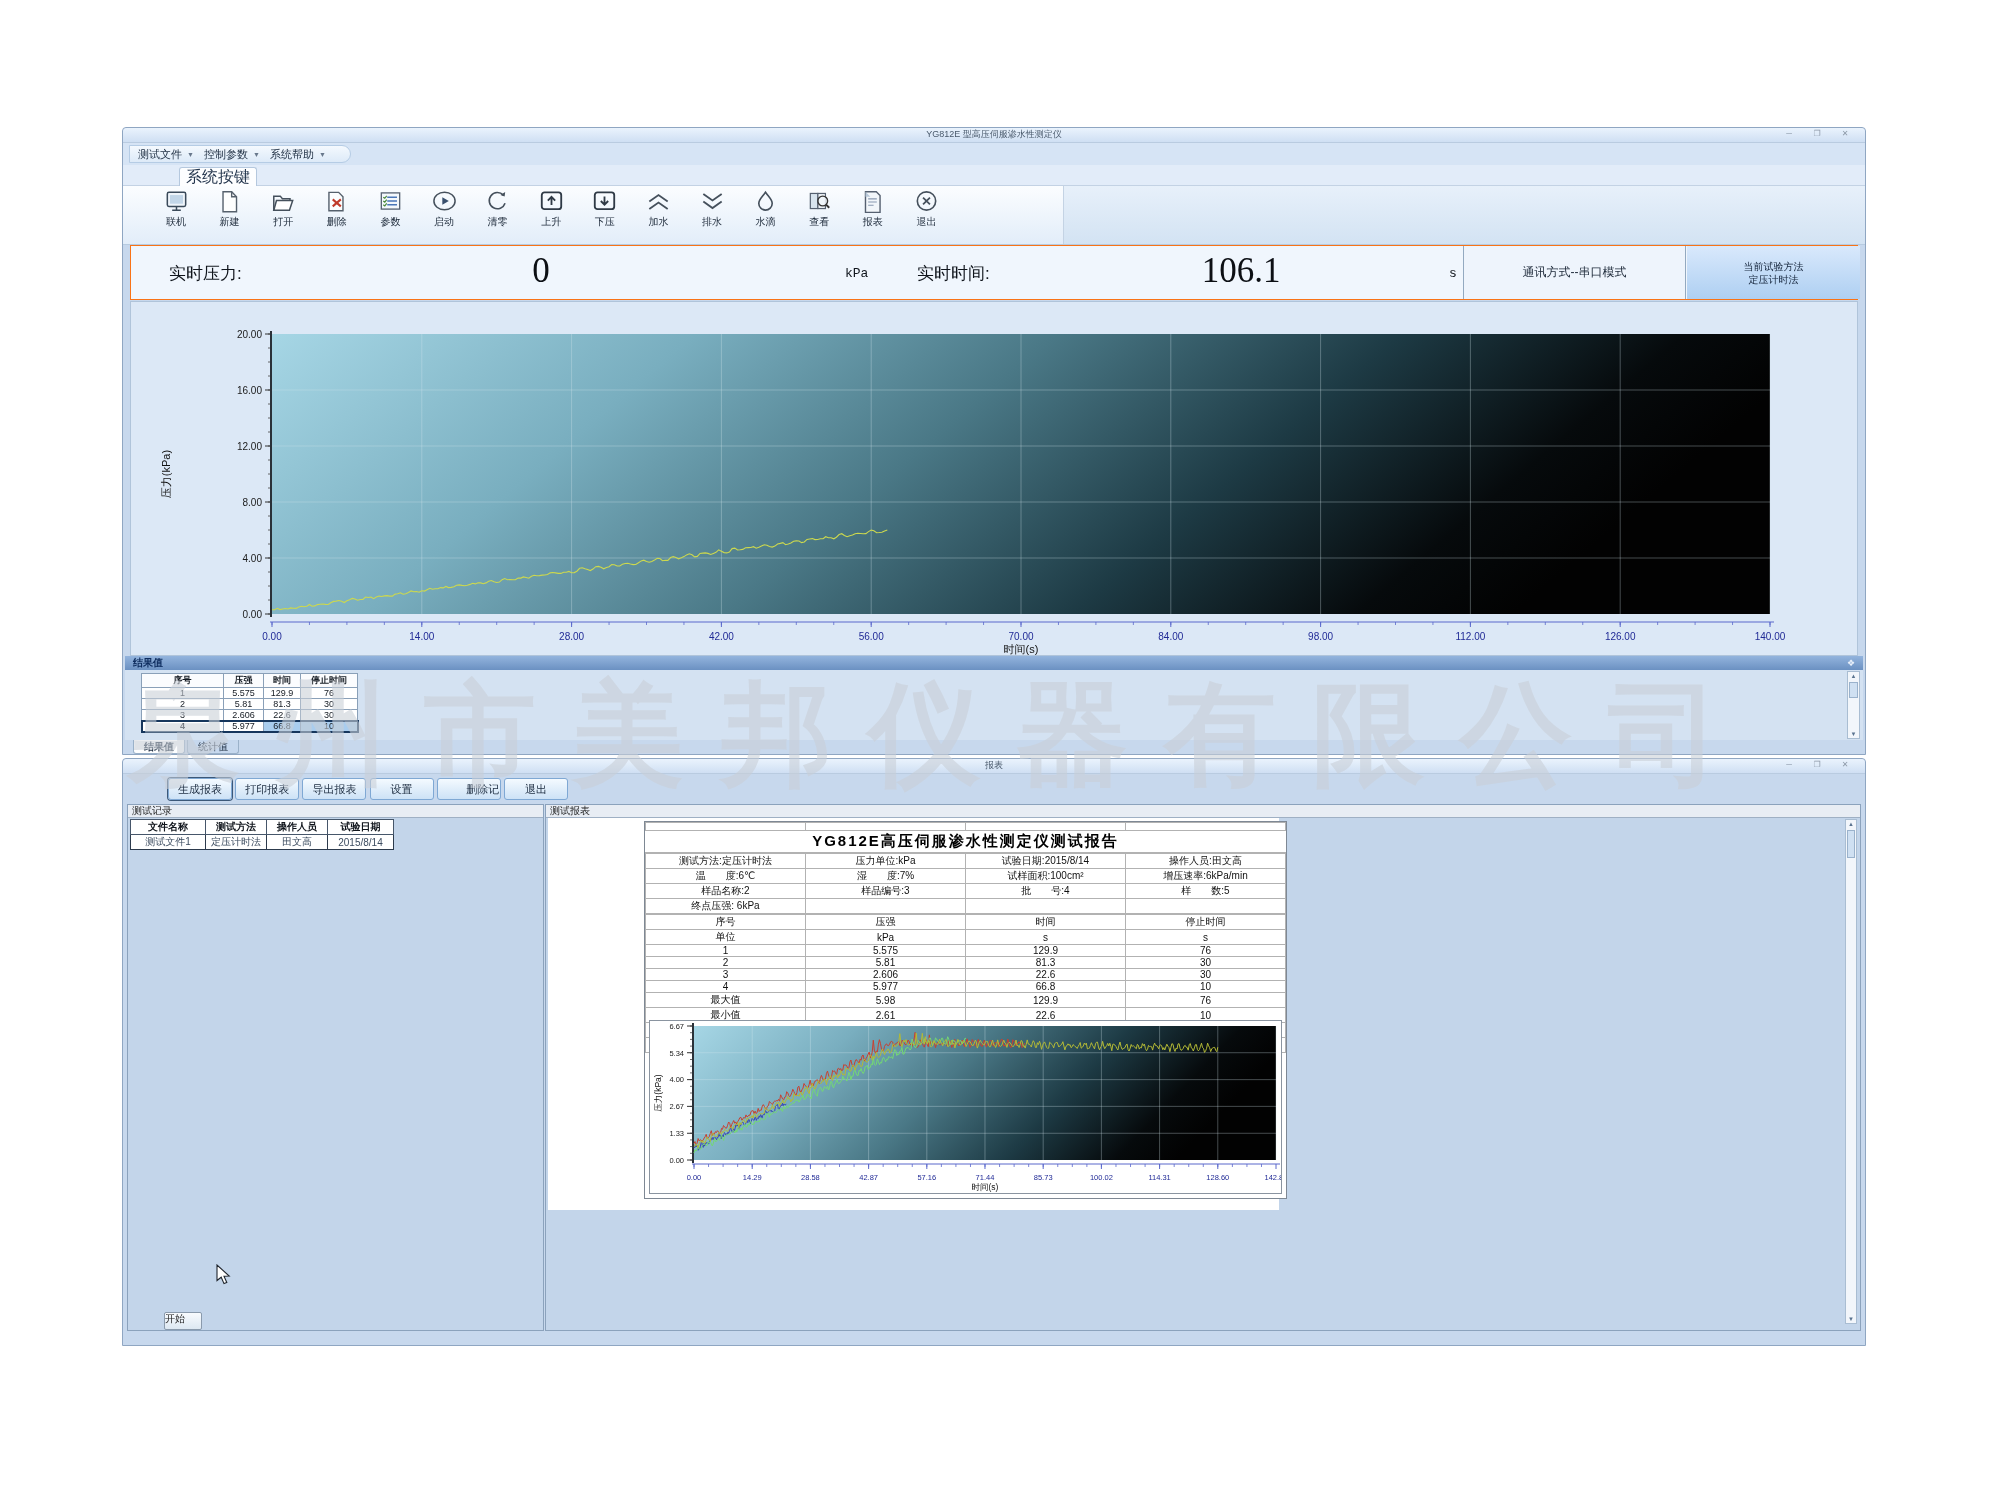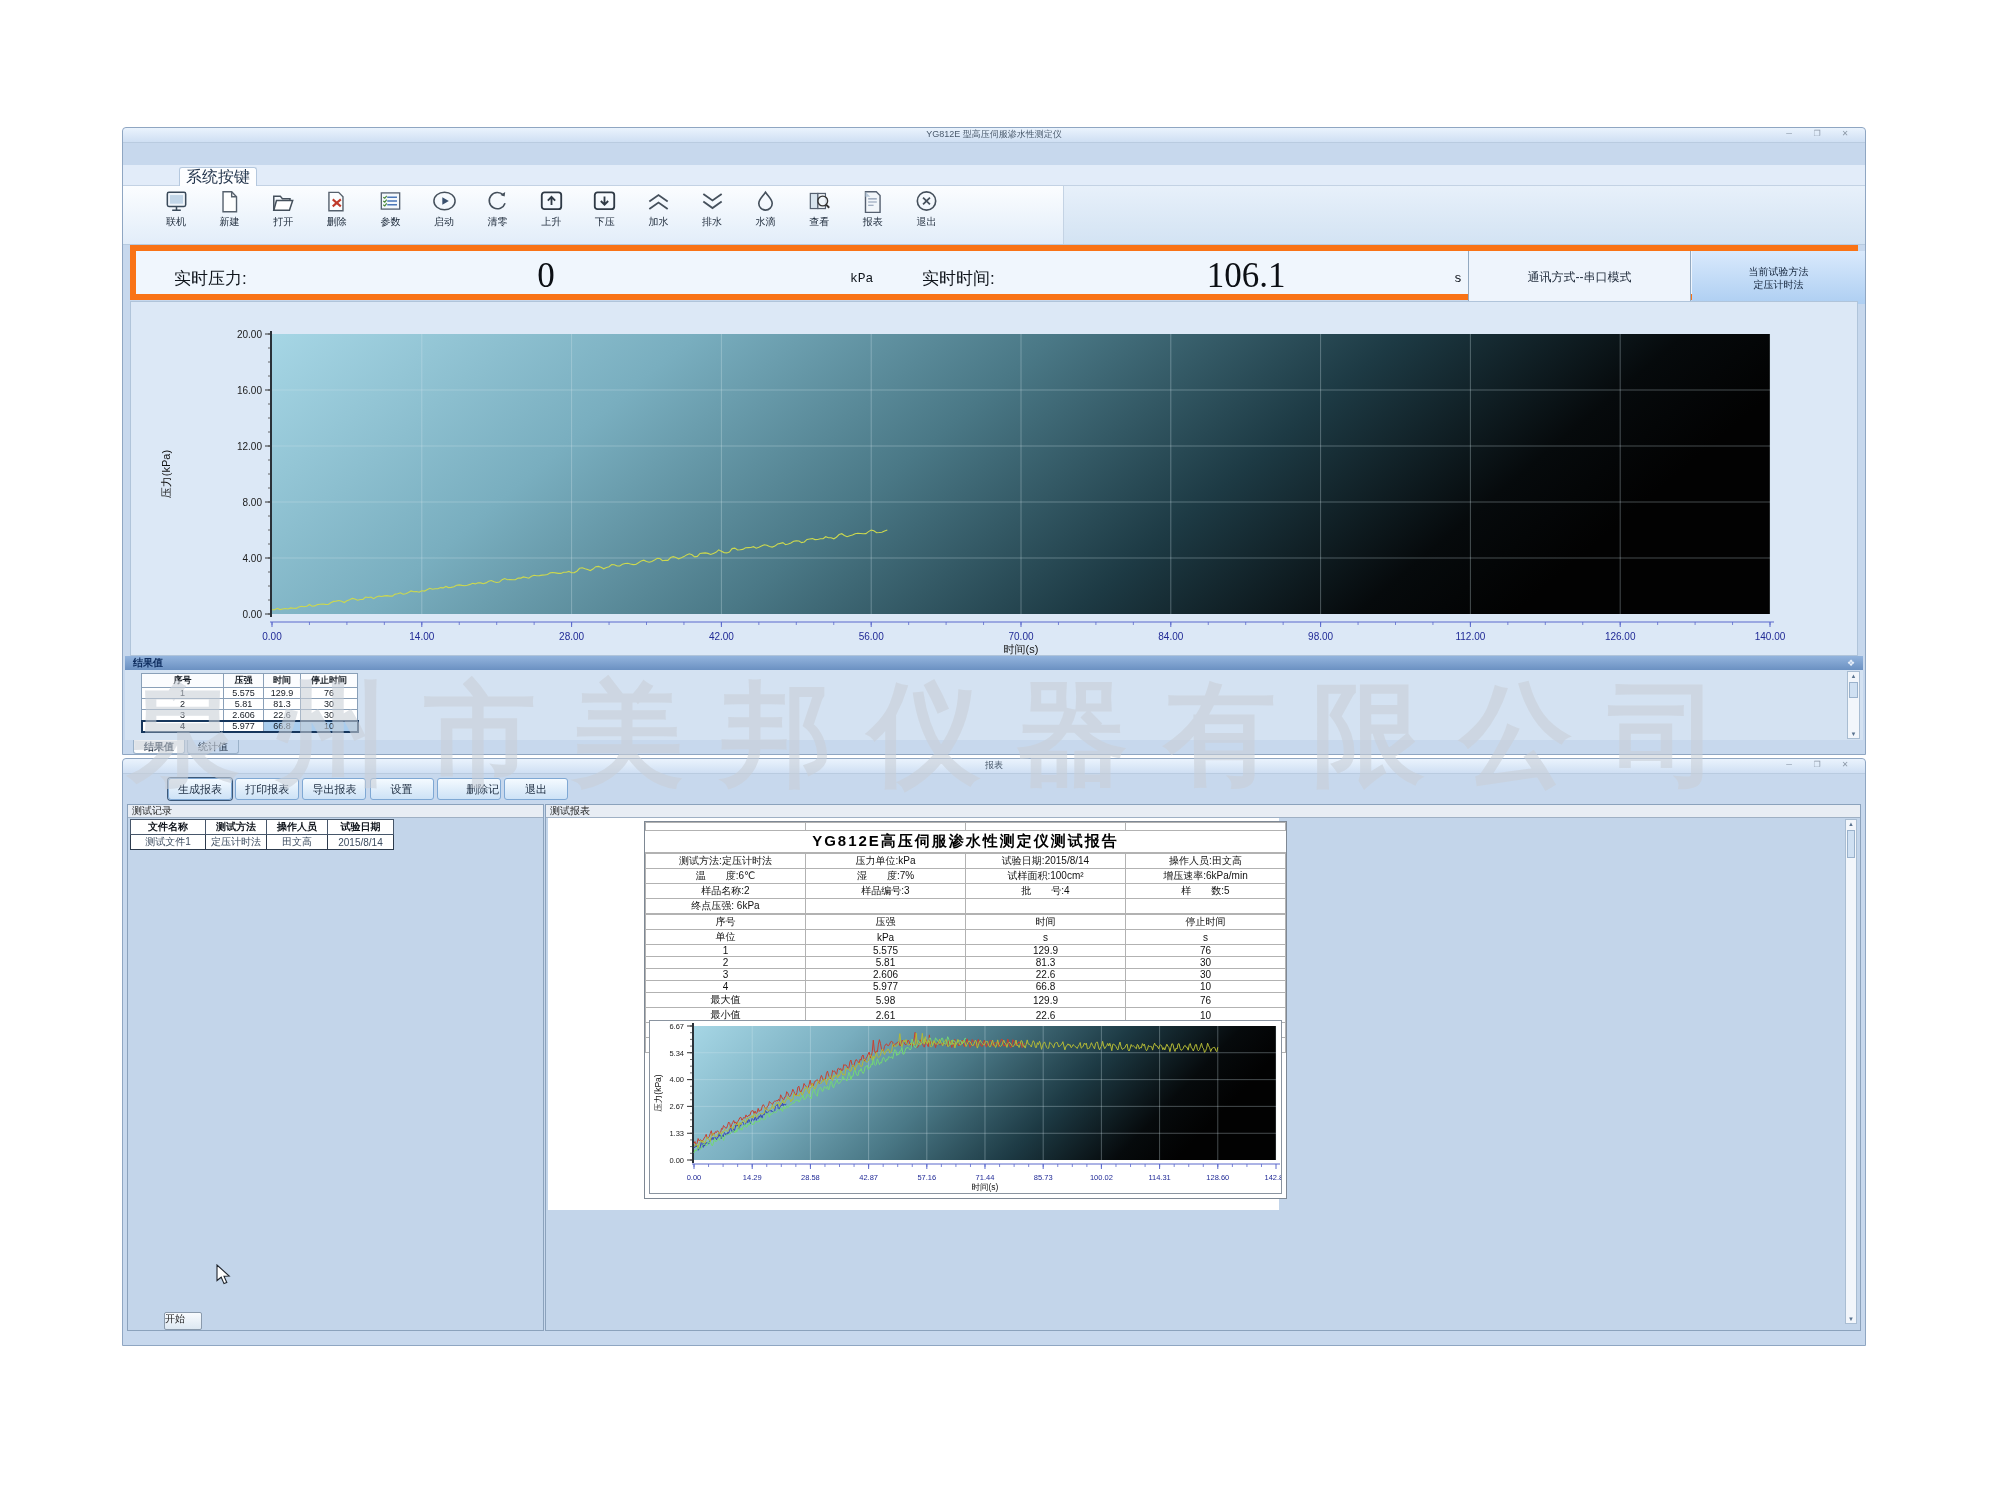--- a/index.html
+++ b/index.html
@@ -18,21 +18,21 @@
 .menuitem{font-size:11px;color:#223246;margin-right:10px;display:flex;align-items:center;gap:5px;}
 .menuitem .arr{font-size:7px;color:#68788c;}
 .ribbonrow{position:absolute;left:0;top:37px;right:0;height:21px;background:#e2ecf9;border-bottom:1px solid #c3d2e4;}
 .ribbontab{position:absolute;left:56px;top:2px;width:78px;height:19px;background:#fdfeff;border:1px solid #b5c8de;
   border-bottom:none;border-radius:3px 3px 0 0;font-size:16px;color:#24364e;text-align:center;line-height:18px;}
 .toolbar{position:absolute;left:0;top:58px;right:0;height:59px;background:linear-gradient(#fbfdff,#e2edf9);border-bottom:1px solid #b7cbe0;}
 .toolbar .darkside{position:absolute;left:940px;right:0;top:0;bottom:0;background:linear-gradient(#e7f0fa,#d3e3f3);border-left:1px solid #c4d3e4;}
 .tbtn{position:absolute;top:3px;width:50px;height:53px;display:flex;flex-direction:column;align-items:center;border-radius:3px;}
 .tbtn svg{width:27px;height:24px;display:block;}
 .tbtn .tlabel{font-size:10px;color:#1d2a3a;margin-top:2px;}
-.statuspanel{position:absolute;left:7px;top:117px;right:7px;height:55px;background:#f0f6fd;border:6px solid #f97316;}
+.statuspanel{position:absolute;left:7px;top:117px;right:7px;height:55px;background:#f0f6fd;border:1px solid #f97316;}
 .slabel{position:absolute;top:16px;font-size:17px;color:#10151c;}
 .bignum{position:absolute;top:5px;font-family:"Liberation Serif","DejaVu Serif",serif;font-size:35px;color:#0c0f14;text-align:center;}
 .sunit{position:absolute;top:20px;font-family:"Liberation Mono","DejaVu Sans Mono",monospace;font-size:13px;color:#10151c;}
 .commbox{position:absolute;left:1332px;top:0;width:223px;height:53px;background:#eef4fc;border-left:1px solid #93a9c0;border-right:1px solid #93a9c0;
   display:flex;align-items:center;justify-content:center;font-size:12px;color:#1c2838;text-align:right;}
 .methodbox{position:absolute;left:1556px;top:0;width:173px;height:53px;background:linear-gradient(#d9e9fc,#aecff2);
   display:flex;flex-direction:column;align-items:center;justify-content:center;font-size:10px;color:#15253c;line-height:13px;}
 .chartpanel{position:absolute;left:7px;top:173px;right:7px;height:355px;background:#dce8f6;border:1px solid #b0c4da;}
 .rescaption{position:absolute;left:2px;right:2px;top:528px;height:14px;background:linear-gradient(#93b4dd,#6b91c2);
   display:flex;align-items:center;font-size:10px;font-weight:bold;color:#0d2c5e;padding:0 8px;justify-content:space-between;}
@@ -85,20 +85,36 @@
 <div id="canvas">
 
   <div class="window" id="win1" style="left:122px;top:127px;width:1744px;height:628px;">
     <div class="titlebar">
       <span class="title">YG812E 型高压伺服渗水性测定仪</span>
       <span class="winctl">
         <span>─</span>
         <span>❐</span>
         <span>✕</span>
       </span>
+    </div>
+    <div class="menubar">
+      <div class="menupill" id="menu-items">
+          <div class="menuitem">
+            <span>测试文件</span>
+            <span class="arr">▼</span>
+          </div>
+          <div class="menuitem">
+            <span>控制参数</span>
+            <span class="arr">▼</span>
+          </div>
+          <div class="menuitem">
+            <span>系统帮助</span>
+            <span class="arr">▼</span>
+          </div>
+        </div>
     </div>
     <div class="ribbonrow">
       <div class="ribbontab">系统按键</div>
     </div>
     <div class="toolbar">
       <div class="darkside"></div>
       <span id="toolbar-buttons"><div class="tbtn" style="left: 28px;">
             <svg viewBox="0 0 25 22">
               <rect x="4" y="3" width="17" height="13" rx="1.5" fill="#eef4fa" stroke="#3a4a5a" stroke-width="1.4"></rect>
               <rect x="6.5" y="5.5" width="12" height="8" fill="#c2d6e8"></rect>

